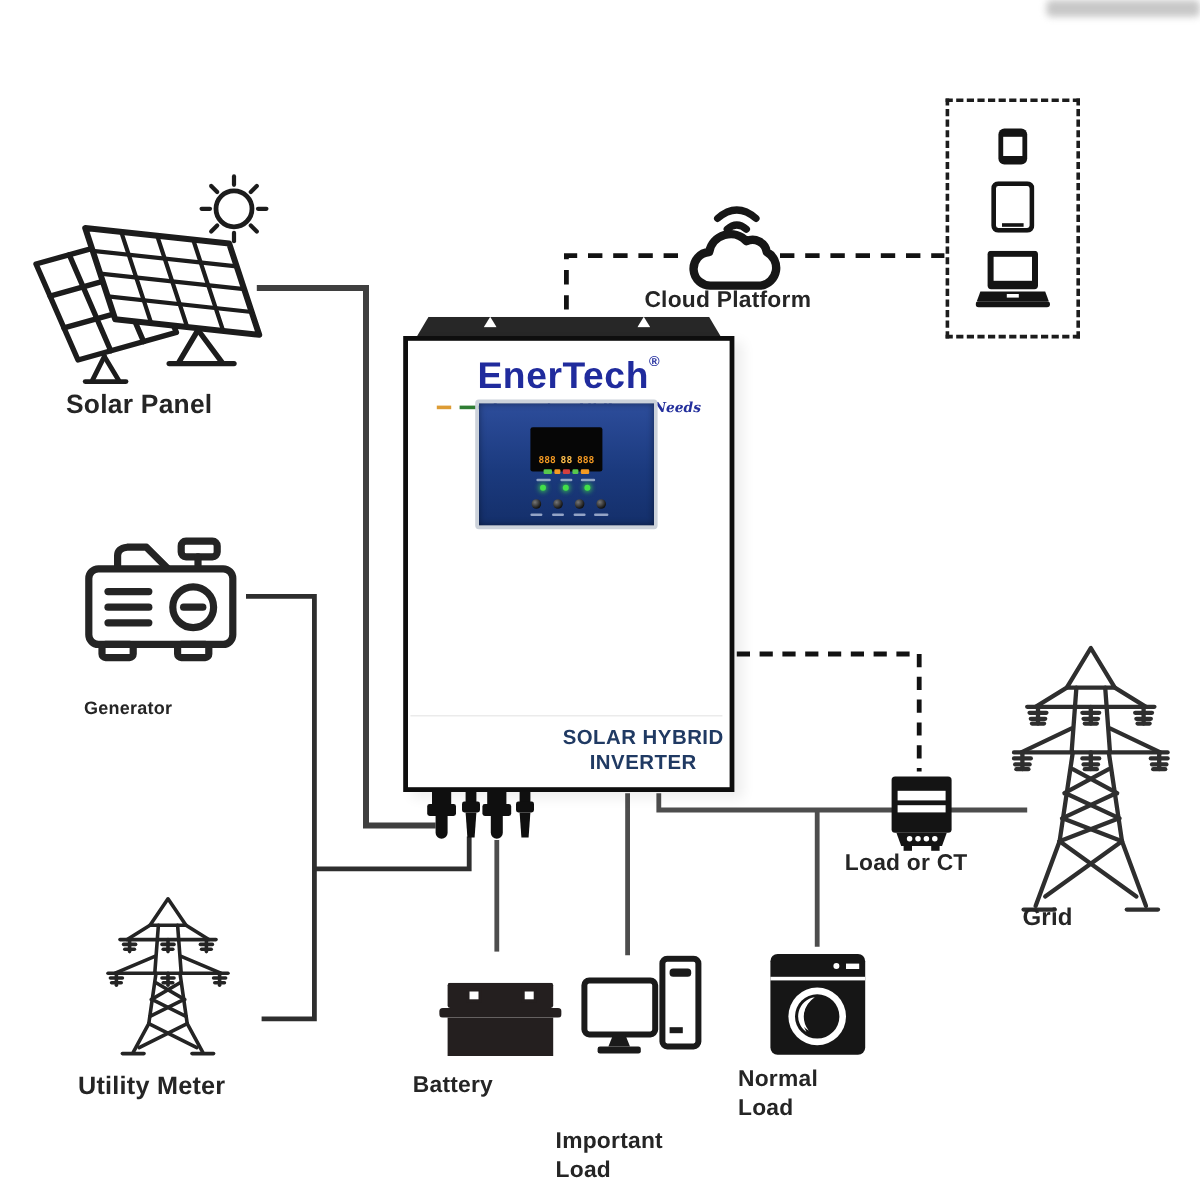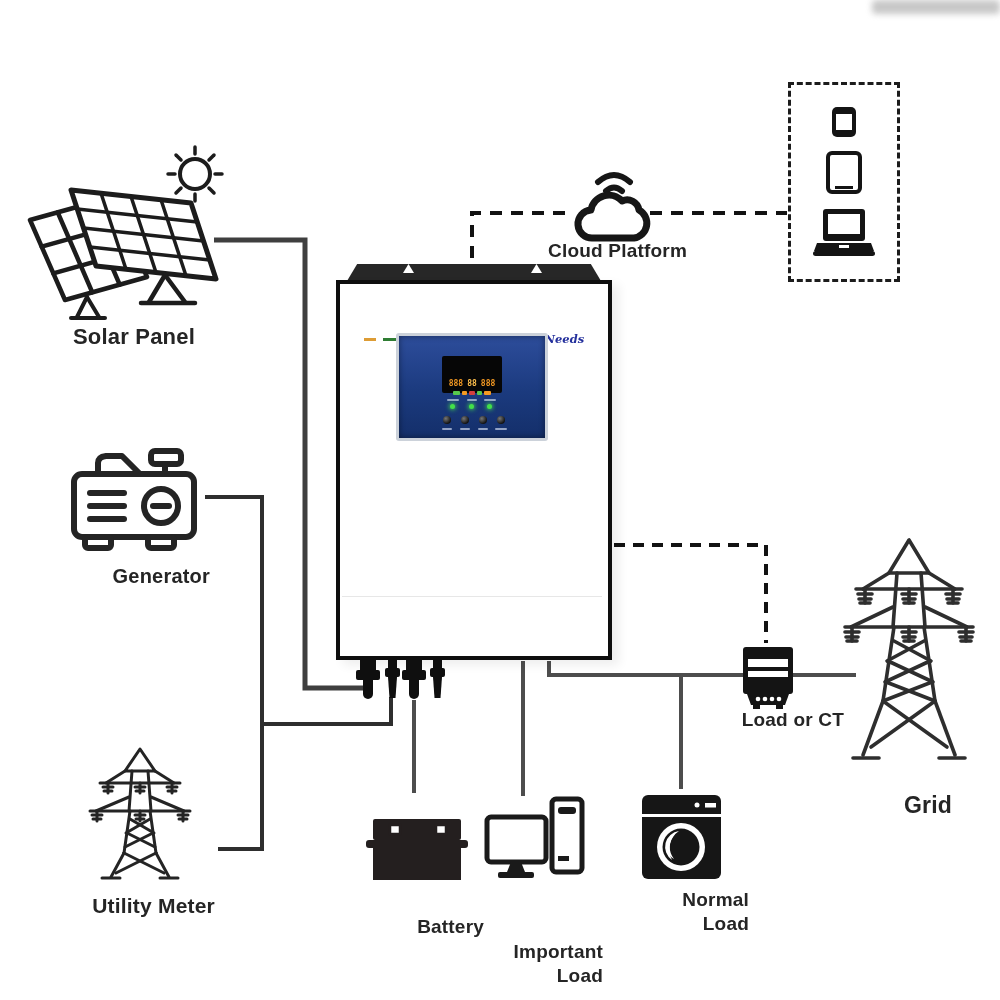--- a/index.html
+++ b/index.html
@@ -1,19 +1,19 @@
 <!DOCTYPE html>
 <html><head>
 <meta charset="utf-8">
 <style>
   html,body{margin:0;padding:0;background:#ffffff;}
   #canvas{position:relative;width:1000px;height:1000px;background:#ffffff;overflow:hidden;
           font-family:"Liberation Sans",sans-serif;}
   .abs{position:absolute;}
-  .label{position:absolute;font-weight:700;color:#252525;text-align:right;
+  .label{position:absolute;font-weight:700;color:#252525;text-align:left;
          font-family:"Liberation Sans",sans-serif;letter-spacing:0.2px;}
   svg{display:block;}
 
   
   .inv-body{position:absolute;left:336px;top:280px;width:268px;height:372px;
             background:#ffffff;border:4px solid #0e0e0e;
             box-shadow:7px 5px 10px rgba(0,0,0,0.07);}
   .mount-bar{position:absolute;left:347px;top:264px;width:254px;height:17px;background:#272727;
              -webkit-clip-path:polygon(0 100%,4% 0,96% 0,100% 100%);
              clip-path:polygon(0 100%,4% 0,96% 0,100% 100%);}
@@ -131,21 +131,21 @@
       <rect x="6" y="31" width="120" height="63" rx="8" fill="#ffffff"></rect>
       <line x1="22" y1="50" x2="56" y2="50"></line>
       <line x1="22" y1="63" x2="56" y2="63"></line>
       <line x1="22" y1="76" x2="56" y2="76"></line>
       <circle cx="93" cy="63" r="17"></circle>
       <line x1="85" y1="63" x2="101" y2="63"></line>
       <rect x="17" y="94" width="26" height="11" rx="3"></rect>
       <rect x="80" y="94" width="26" height="11" rx="3"></rect>
     </g>
   </svg>
-  <div class="label" style="left:70px;top:565px;width:140px;font-size:20px">Generator</div>
+  <div class="label" style="left:70px;top:582px;width:140px;font-size:15px">Generator</div>
 
   <svg class="abs" style="left:88px;top:745px" width="104" height="142" viewBox="0 0 104 142">
     <g stroke="#242424" fill="none" stroke-width="3" stroke-linecap="round" stroke-linejoin="round">
       <polygon points="52,4 37,26 67,26"></polygon>
       <line x1="37" y1="26" x2="18" y2="38"></line>
         <line x1="67" y1="26" x2="86" y2="38"></line>
       <line x1="12" y1="38" x2="92" y2="38"></line>
       <g>
         <line x1="20" y1="38" x2="20" y2="48"></line>
           <line x1="52" y1="38" x2="52" y2="48"></line>
@@ -214,20 +214,23 @@
     <polygon points="4,34 58,34 61,42 1,42" fill="#141414"></polygon>
     <rect x="0" y="42" width="62" height="5" rx="2.5" fill="#141414"></rect>
     <rect x="26" y="36" width="10" height="3" fill="#ffffff"></rect>
   </svg>
 
   <div class="mount-bar"></div>
   <div class="notch" style="left:403px"></div>
   <div class="notch" style="left:531px"></div>
 
   <div class="inv-body">
+    <div class="logo-row">
+      <span>EnerTech</span><sup>®</sup>
+    </div>
     <div class="tag-row">
       <span class="dash-o"></span>
       <span class="dash-g"></span>
       <span class="tag-text">Answering All Power Needs</span>
     </div>
 
     <div class="lcd">
       <div class="lcd-screen">
         <div class="seg-row">
           <span class="seg1">888</span>
@@ -252,20 +255,24 @@
       <div class="btn" style="left:62px;top:80px"></div>
       <div class="btn" style="left:80px;top:80px"></div>
       <div class="btn" style="left:98px;top:80px"></div>
       <div class="micro" style="left:43px;top:92px;width:10px"></div>
       <div class="micro" style="left:61px;top:92px;width:10px"></div>
       <div class="micro" style="left:79px;top:92px;width:10px"></div>
       <div class="micro" style="left:96px;top:92px;width:12px"></div>
     </div>
 
     <div class="divider"></div>
+    <div class="inv-title">
+      <div>SOLAR HYBRID</div>
+      <div>INVERTER</div>
+    </div>
   </div>
 
   <svg class="abs" style="left:354px;top:658px" width="96" height="46" viewBox="0 0 96 46">
     <g fill="#0f0f0f">
       <g>
         <rect x="6" y="0" width="16" height="13"></rect>
           <rect x="2" y="12" width="24" height="10" rx="2"></rect>
         <path d="M 9 22 h 10 v 14 a 5 5 0 0 1 -10 0 z"></path>
       </g>
       <g>
@@ -348,30 +355,30 @@
       <line x1="43" y1="149" x2="92" y2="168"></line>
         <line x1="89" y1="149" x2="40" y2="168"></line>
       <line x1="40" y1="168" x2="20" y2="222"></line>
         <line x1="92" y1="168" x2="112" y2="222"></line>
       <line x1="40" y1="168" x2="104" y2="214"></line>
         <line x1="92" y1="168" x2="28" y2="214"></line>
       <line x1="10" y1="225" x2="36" y2="225"></line>
         <line x1="96" y1="225" x2="122" y2="225"></line>
     </g>
   </svg>
-  <div class="label" style="left:852px;top:792px;width:100px;font-size:23px">Grid</div>
+  <div class="label" style="left:852px;top:754px;width:100px;font-size:20px">Grid</div>
 
   <svg class="abs" style="left:366px;top:819px" width="102" height="61" viewBox="0 0 102 61">
     <rect x="7" y="0" width="88" height="21" rx="2" fill="#241f1f"></rect>
     <rect x="24" y="6" width="10" height="9" fill="#ffffff" stroke="#241f1f" stroke-width="2.5"></rect>
     <rect x="70" y="6" width="10" height="9" fill="#ffffff" stroke="#241f1f" stroke-width="2.5"></rect>
     <rect x="0" y="21" width="102" height="8" rx="3" fill="#241f1f"></rect>
     <rect x="7" y="29" width="88" height="32" fill="#241f1f"></rect>
   </svg>
-  <div class="label" style="left:344px;top:916px;width:140px;font-size:19px">Battery</div>
+  <div class="label" style="left:344px;top:894px;width:140px;font-size:19px">Battery</div>
 
   <svg class="abs" style="left:484px;top:796px" width="102" height="86" viewBox="0 0 102 86">
     <g stroke="#1a1a1a" stroke-width="5" fill="#ffffff" stroke-linejoin="round">
       <rect x="3" y="21" width="59" height="45" rx="4"></rect>
       <rect x="68" y="3" width="30" height="73" rx="4"></rect>
     </g>
     <polygon points="27,66 37,66 41,76 23,76" fill="#1a1a1a"></polygon>
     <rect x="14" y="76" width="36" height="6" rx="2" fill="#1a1a1a"></rect>
     <rect x="74" y="11" width="18" height="7" rx="3" fill="#1a1a1a"></rect>
     <rect x="74" y="60" width="11" height="5" fill="#1a1a1a"></rect>

